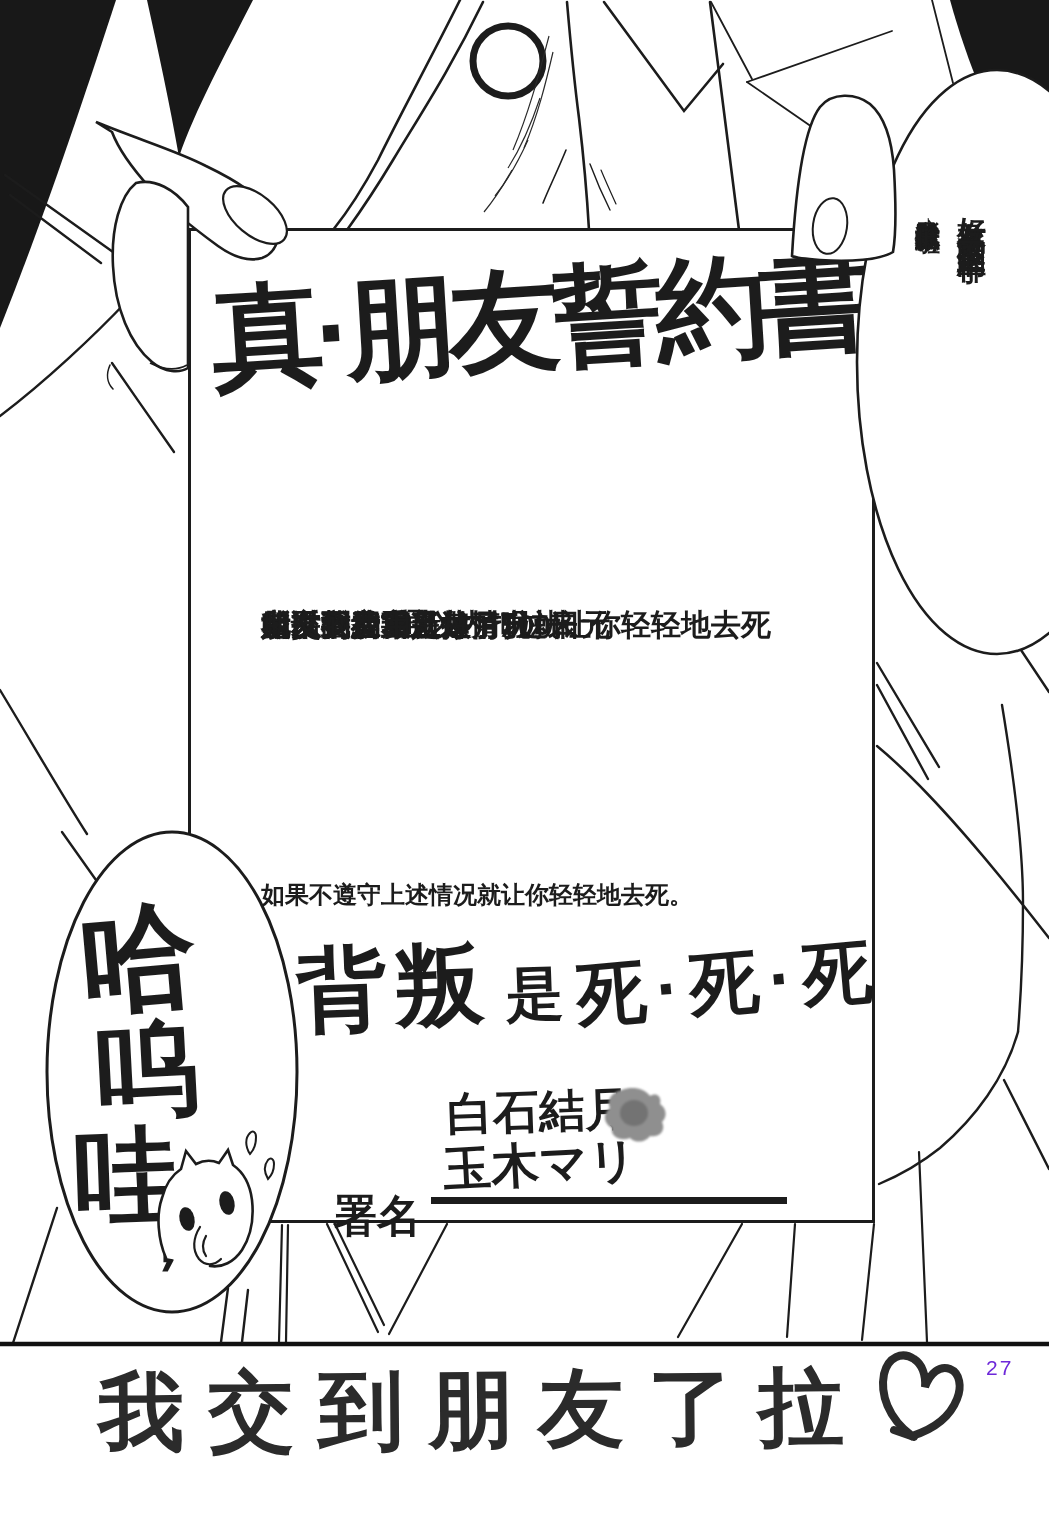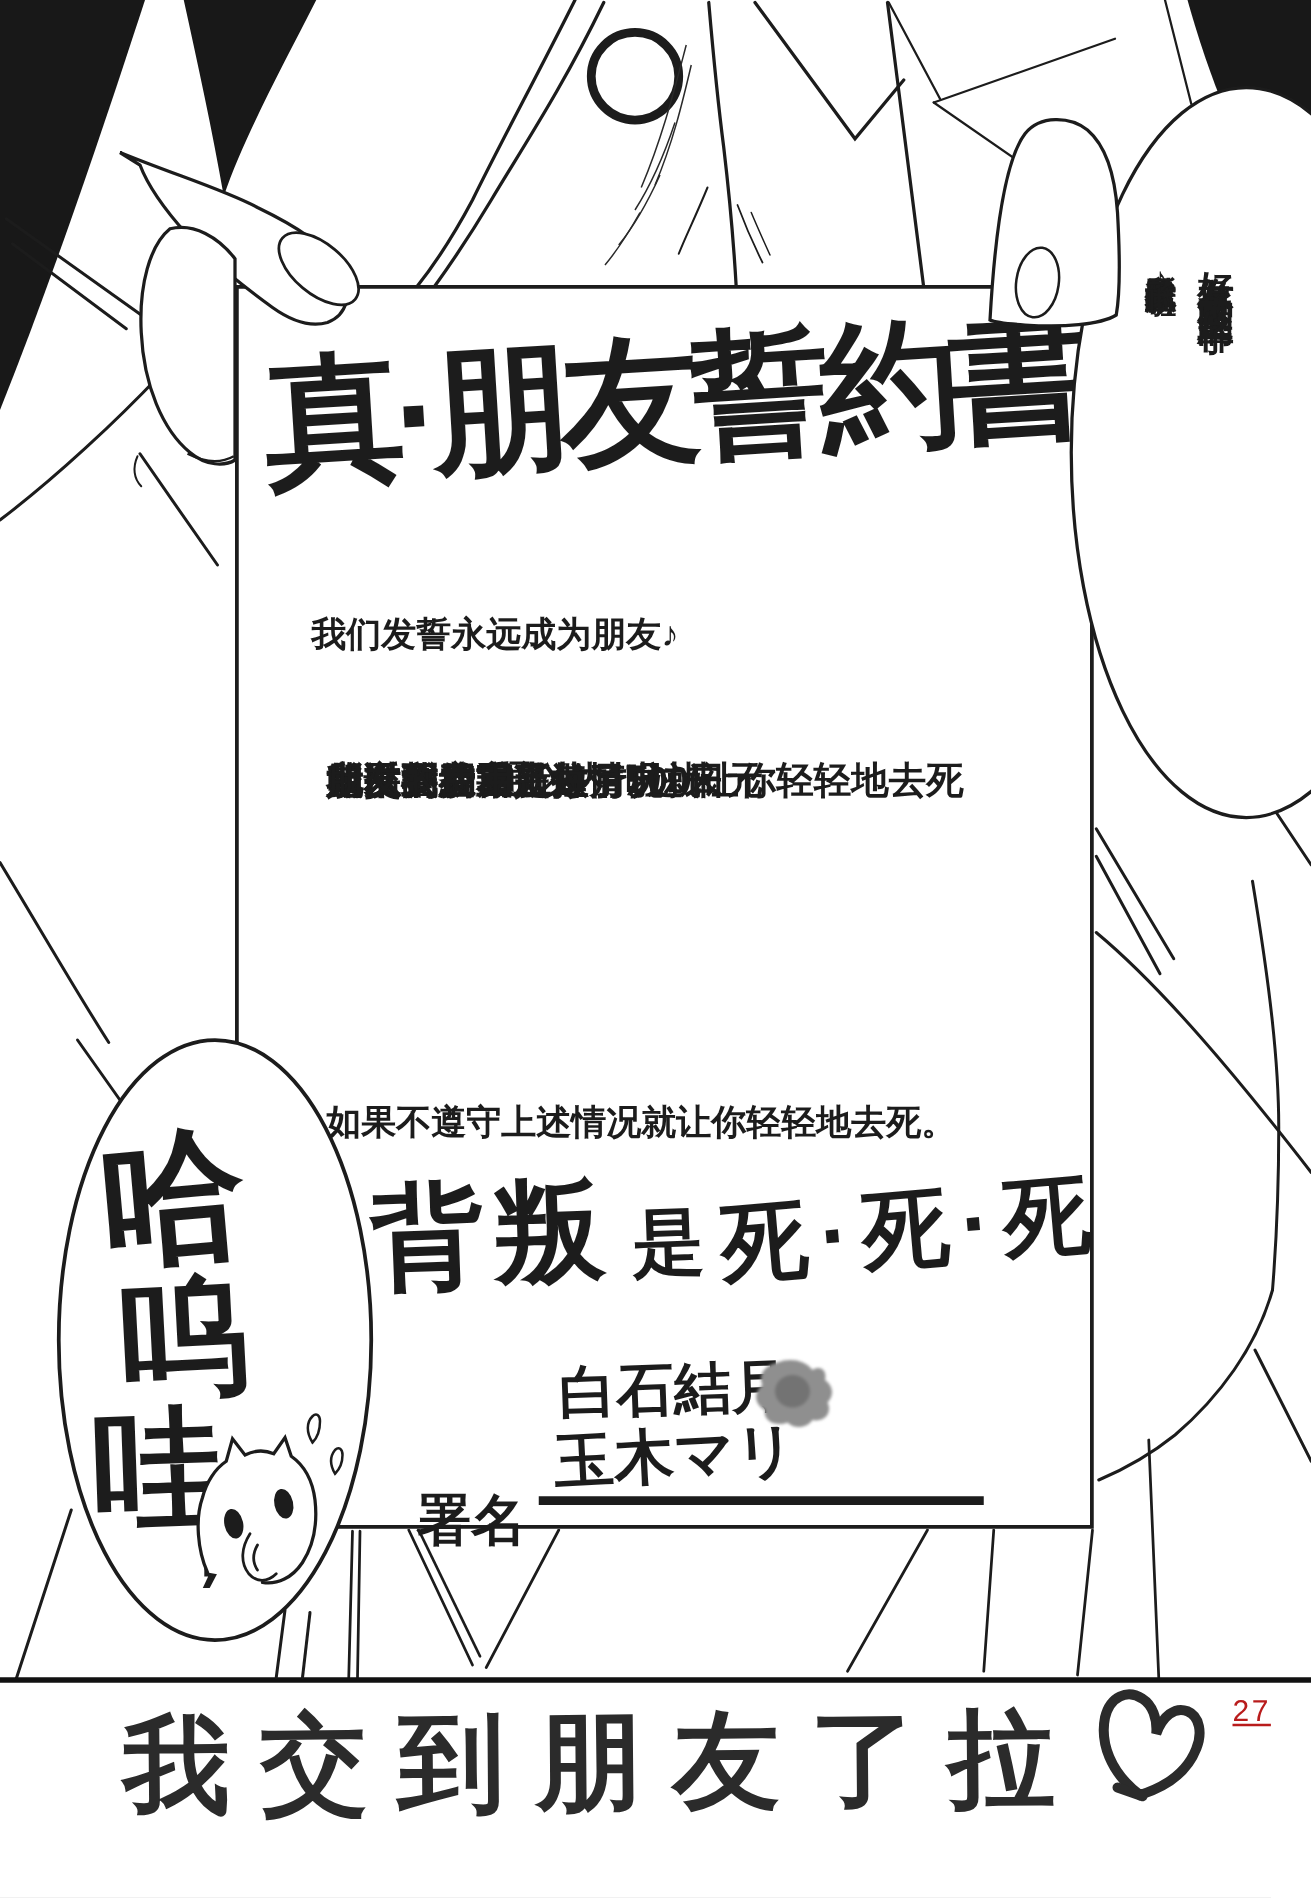--- a/index.html
+++ b/index.html
@@ -9,41 +9,41 @@
   .z1{z-index:1;} .z4{z-index:4;} .z6{z-index:6;}
   #paper{position:absolute;left:188px;top:228px;width:687px;height:995px;background:#fff;
          border:3px solid #1c1c1c;box-sizing:border-box;z-index:2;}
   #paper *{position:absolute;white-space:nowrap;}
   .hand{font-weight:900;}
   #p-title{left:16px;top:34px;font-size:112px;letter-spacing:-8px;transform:rotate(-3.5deg);transform-origin:left top;}
   #p-pledge{left:58px;top:258px;font-size:28px;font-weight:700;}
   #p-rules{position:absolute;left:70px;top:374px;font-size:30px;font-weight:600;}
   .rule{position:static;display:block;height:40px;line-height:40px;white-space:nowrap;}
   .rule .b{display:inline-block;width:26px;position:static;}
-  #p-warning{left:70px;top:648px;font-size:28px;font-weight:600;text-align:center;}
+  #p-warning{left:70px;top:648px;font-size:24px;font-weight:600;text-align:center;}
   #p-betrayal{left:108px;top:700px;transform:rotate(-2deg);transform-origin:left bottom;}
   #p-betrayal span{position:static;}
   .bt-lead{font-size:90px;font-weight:900;letter-spacing:8px;}
   .bt-mid{font-size:58px;font-weight:700;margin:0 8px;}
   .bt-tail{font-size:70px;font-weight:900;letter-spacing:10px;display:inline-block;transform:rotate(-3deg);}
   #p-stamped{left:256px;top:850px;font-size:46px;font-weight:700;transform:rotate(-2deg);}
   #p-siglabel{left:142px;top:956px;font-size:44px;font-weight:600;}
   #p-signed{left:252px;top:902px;font-size:48px;font-weight:700;transform:rotate(-3deg);}
   #p-underline{left:240px;top:966px;width:356px;height:7px;background:#1c1c1c;}
   .vtext{position:absolute;writing-mode:vertical-rl;text-orientation:upright;z-index:5;font-weight:700;}
   #rb-c1{left:952px;top:194px;height:400px;font-size:29px;letter-spacing:4px;}
   #rb-c2{left:912px;top:200px;height:300px;font-size:25px;letter-spacing:1px;}
   .lb-char{position:absolute;z-index:5;font-weight:900;line-height:1;}
   #lb0{left:80px;top:900px;font-size:116px;transform:rotate(-5deg);}
   #lb1{left:96px;top:1020px;font-size:102px;transform:rotate(-3deg);}
   #lb2{left:74px;top:1124px;font-size:104px;transform:rotate(-2deg);}
   #lb3{left:132px;top:1200px;font-size:72px;}
   #caption{position:absolute;left:98px;top:1352px;font-size:86px;font-weight:900;letter-spacing:24px;
            color:#2b2b2b;z-index:3;white-space:nowrap;transform:rotate(-0.5deg);}
-  #pageno{position:absolute;left:986px;top:1356px;font-size:24px;color:#b91c1c;z-index:3;letter-spacing:2px;text-decoration:underline;}
+  #pageno{position:absolute;left:986px;top:1356px;font-size:21px;color:#6d28d9;z-index:3;letter-spacing:2px;}
 </style>
 </head>
 <body>
 
 <div id="stage">
 
   <svg class="z1" viewBox="0 0 1049 1518">
     <g fill="#181818" stroke="none">
       <path d="M 0,0 L 116,0 C 85,95 45,215 0,328 Z"></path>
       <path d="M 147,0 L 253,0 C 225,55 195,110 179,157 C 170,105 158,50 147,0 Z"></path>
@@ -104,21 +104,20 @@
     </g>
     <path d="M 0,1344 L 1049,1344" stroke="#111" stroke-width="4.5"></path>
     <g fill="none" stroke="#2b2b2b" stroke-width="8" stroke-linecap="round">
       <path d="M 912,1436 C 888,1418 880,1394 884,1374 C 888,1357 902,1351 914,1359 C 922,1364 926,1375 925,1387 C 930,1373 940,1365 950,1369 C 960,1373 962,1387 957,1399 C 950,1417 934,1429 912,1436 Z"></path>
       <path d="M 914,1437 L 894,1430"></path>
     </g>
   </svg>
 
   <div id="paper">
     <div id="p-title" class="hand">真·朋友誓約書</div>
-    <div id="p-pledge">我们发誓永远成为朋友♪</div>
     <div id="p-rules">
       <div class="rule">
           <span class="b">・</span>
           <span>电话要在3通以内打过来</span>
         </div>
       <div class="rule">
           <span class="b">・</span>
           <span>如果不遵守上述情况就让你轻轻地去死</span>
         </div>
       <div class="rule">

